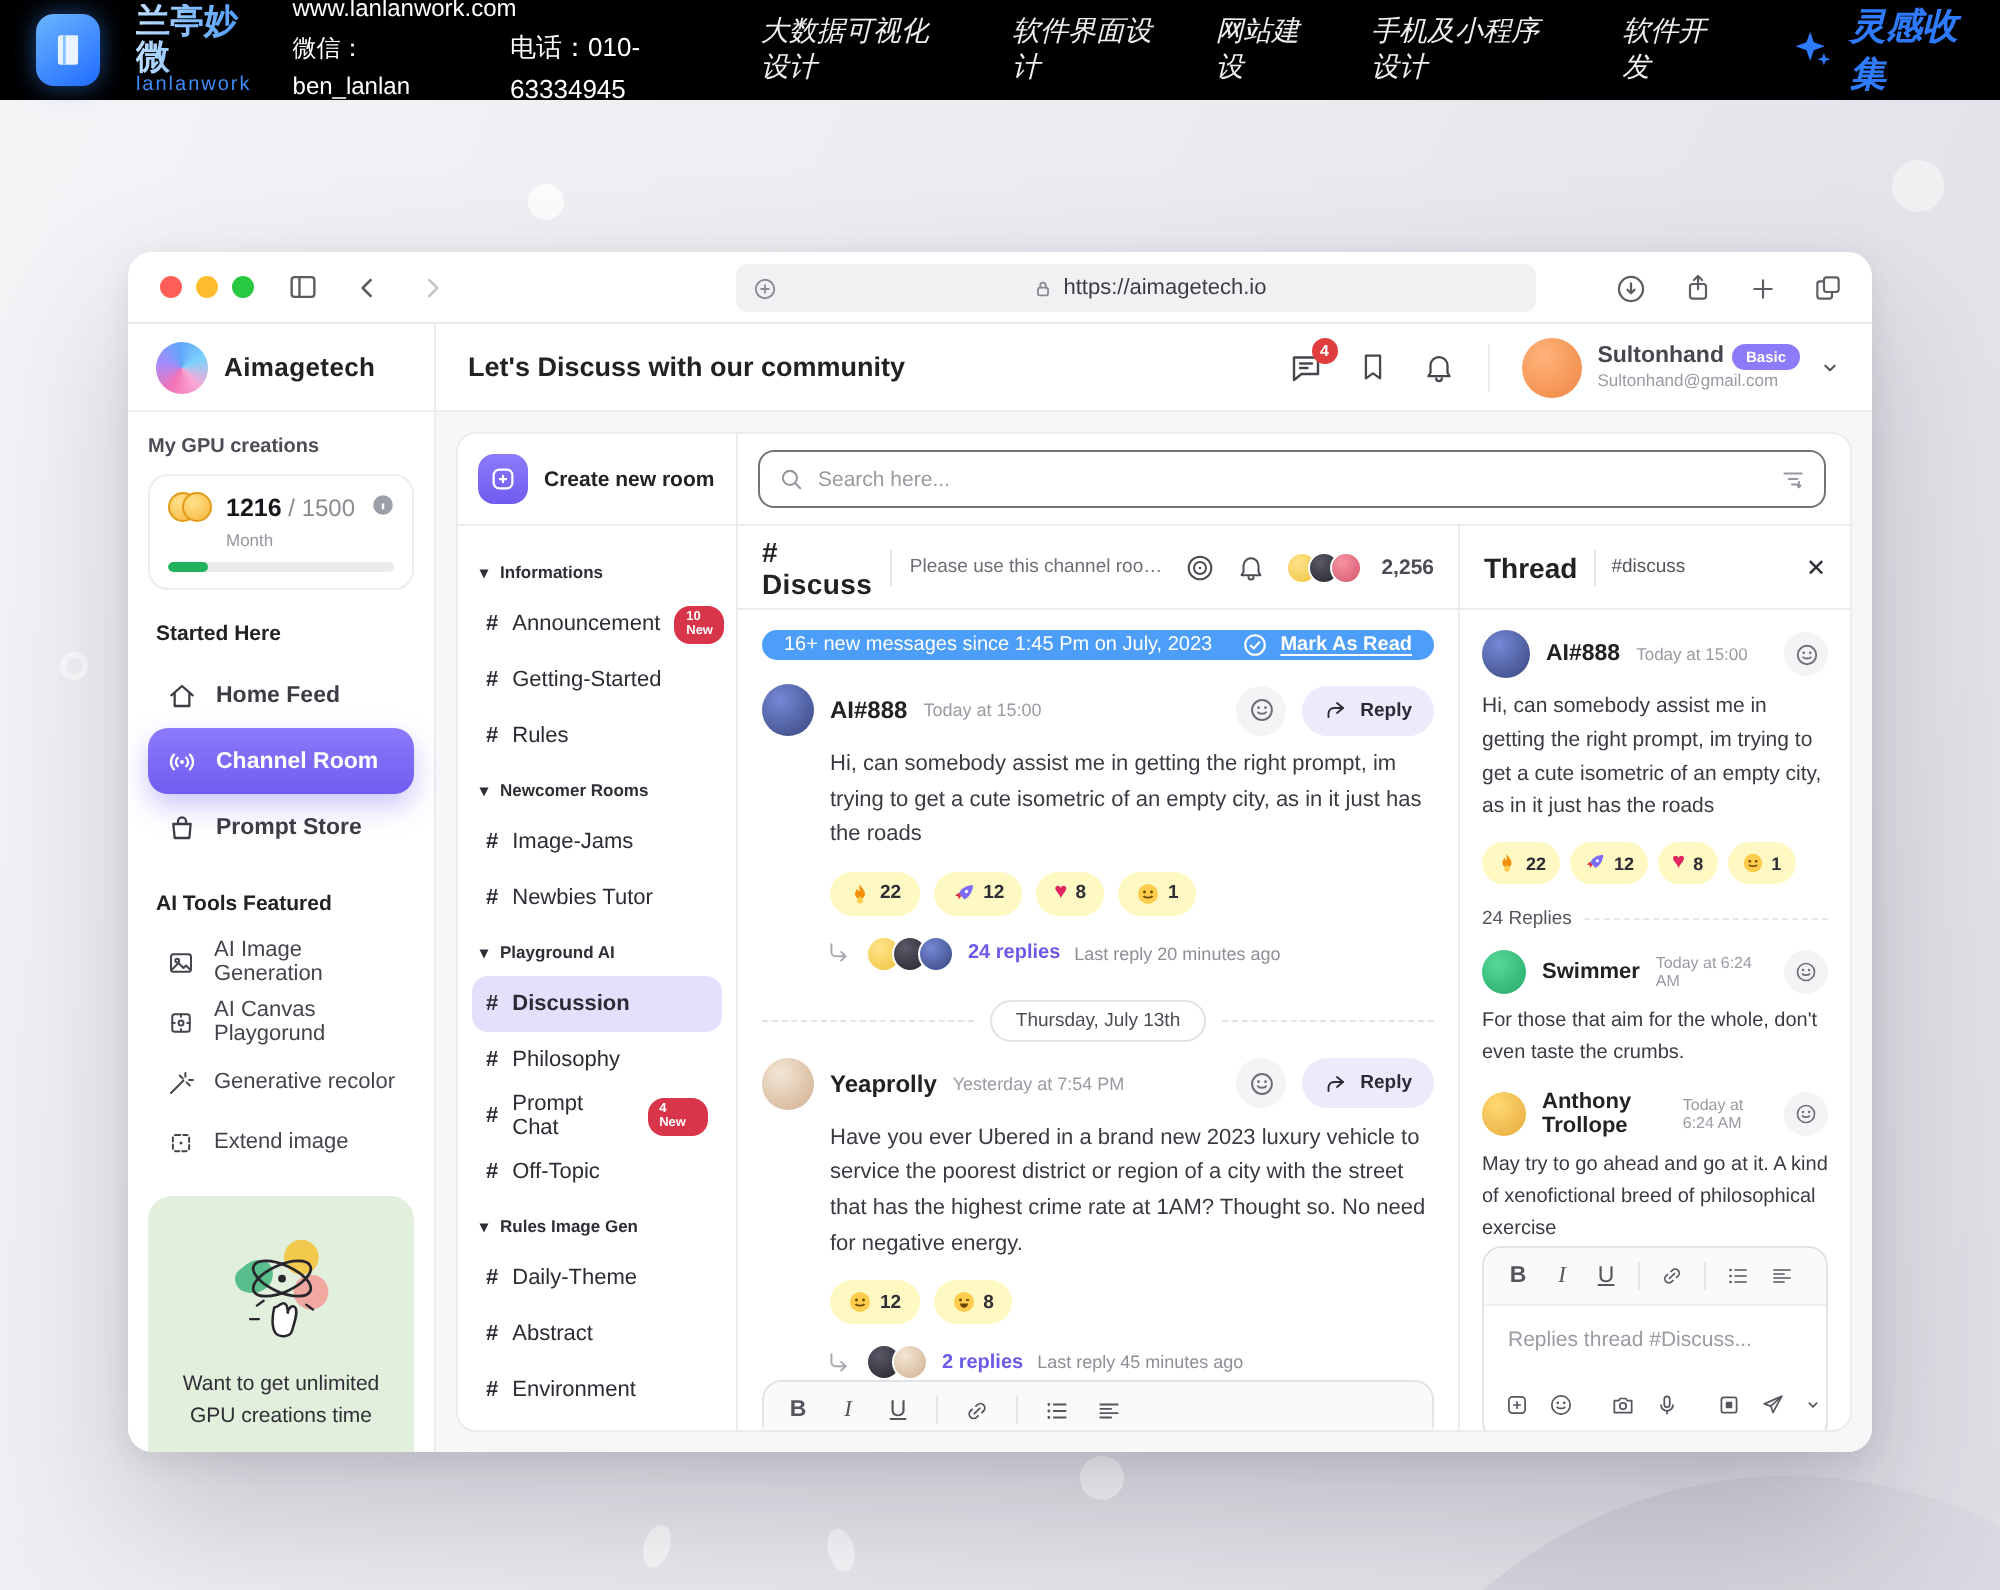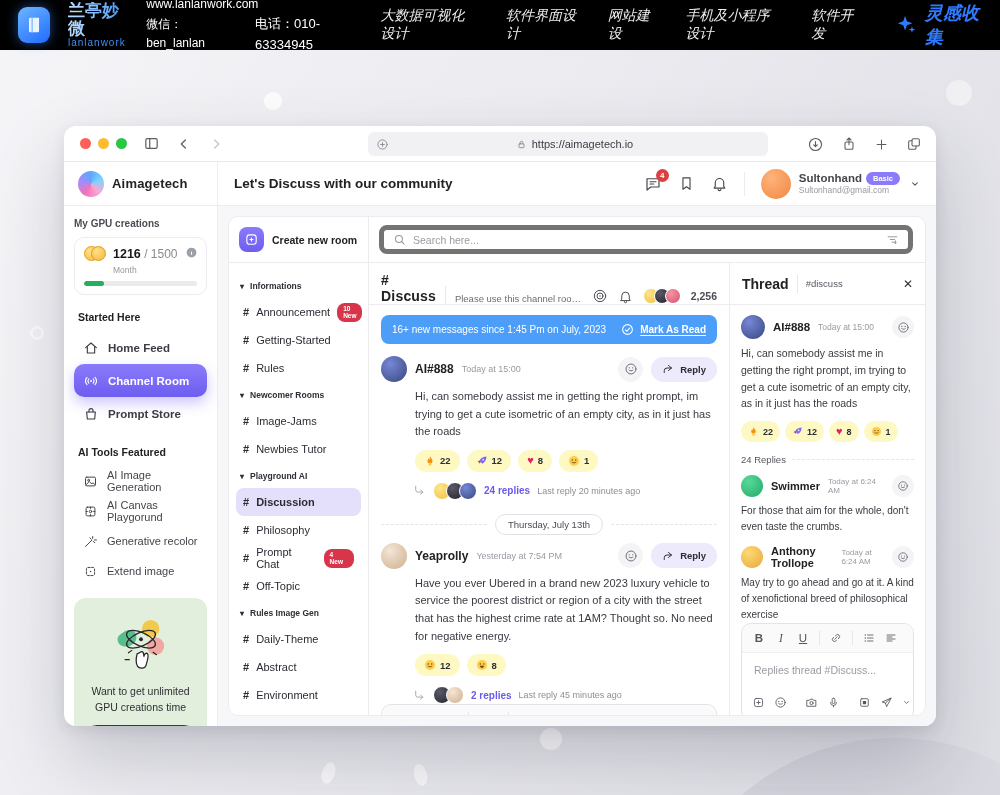--- a/index.html
+++ b/index.html
@@ -77,45 +77,45 @@
 .upcard{margin-top:12px;background:#e1efdc;border-radius:12px;padding:20px 10px 12px;text-align:center}
 .uptxt{font-size:10.5px;color:#2f2f36;line-height:1.5;margin:4px 0 9px}
 .upbtn{width:100%;height:26px;background:#fff;border:1.2px solid #3a3a40;border-radius:15px;display:flex;align-items:center;justify-content:center;gap:8px;font-size:10.5px;font-weight:bold;color:#1d1d22}
 
 .content{position:absolute;left:154px;top:80px;right:0;bottom:0;background:#f7f7f9;padding:10px}
 .panel{height:100%;background:#fff;border:1px solid #ececef;border-radius:10px;display:flex;flex-direction:column;overflow:hidden}
 .p-top{height:46px;border-bottom:1px solid #ececef;display:flex;align-items:center;flex:none}
 .create-cell{width:140px;height:100%;border-right:1px solid #ececef;display:flex;align-items:center;gap:8px;padding-left:10px;flex:none}
 .crbtn{width:25px;height:25px;border-radius:8px;background:linear-gradient(180deg,#8a7bfa,#6e5df0);display:flex;align-items:center;justify-content:center;color:#fff}
 .crlab{font-size:10.5px;font-weight:bold}
-.search{flex:1;height:29px;margin:0 12px 0 10px;border:5px solid #737373;border-radius:8px;display:flex;align-items:center;gap:7px;padding:0 9px;color:#97979f}
+.search{flex:1;height:29px;margin:0 12px 0 10px;border:1px solid #737373;border-radius:8px;display:flex;align-items:center;gap:7px;padding:0 9px;color:#97979f}
 .search input{flex:1;border:0;outline:0;font-size:10.5px;color:#444;background:transparent;font-family:inherit}
 .search input::placeholder{color:#9a9aa2}
 .p-body{flex:1;display:flex;min-height:0}
 
 .rooms{width:140px;border-right:1px solid #ececef;padding:10px 7px;overflow:hidden;flex:none}
 .sec{display:flex;align-items:center;gap:6px;font-size:8.5px;font-weight:bold;color:#2e2e36;margin:8px 4px 7px}
 .car{font-size:8px;color:#2e2e36}
 .ch{display:flex;align-items:center;gap:7px;height:28px;padding:0 7px;border-radius:8px;font-size:11px;color:#2b2b33}
 .ch .h{color:#2b2b33;font-weight:bold}
 .ch.active{background:#e4e0fc;font-weight:bold}
 .nbadge{margin-left:auto;background:#d8354a;color:#fff;font-size:6.5px;font-weight:bold;border-radius:8px;padding:2.5px 6px}
 
 .chat{flex:1;display:flex;flex-direction:column;min-width:0}
-.chdr{height:42px;border-bottom:1px solid #ececef;display:flex;align-items:flex-end;padding:0 12px;gap:9px;flex:none}
+.chdr{height:42px;border-bottom:1px solid #ececef;display:flex;align-items:center;padding:0 12px;gap:9px;flex:none}
 .chname{font-size:14px;font-weight:bold;letter-spacing:.2px}
 .vsep{width:1px;height:18px;background:#e6e6ea}
 .ctopic{font-size:9.5px;color:#6d6d76;white-space:nowrap;overflow:hidden;text-overflow:ellipsis;max-width:150px}
 .chic{margin-left:auto;display:flex;align-items:center;gap:10px;color:#4c4c54}
 .stk{display:flex}
 .stk .av{margin-left:-5px;border:1.5px solid #fff}
 .stk .av:first-child{margin-left:0}
 .mcount{font-size:10.5px;font-weight:bold}
 .cbody{flex:1;padding:10px 12px 0;display:flex;flex-direction:column;min-height:0;overflow:hidden}
-.banner{height:29px;border-radius:8px;background:#4d9ef8;color:#fff;display:flex;align-items:center;padding:0 11px;gap:8px;flex:none}
+.banner{height:15px;border-radius:8px;background:#4d9ef8;color:#fff;display:flex;align-items:center;padding:0 11px;gap:8px;flex:none}
 .btxt{font-size:10px}
 .bact{margin-left:auto;display:flex;align-items:center;gap:6px;font-size:10px;font-weight:bold}
 .bact u{text-underline-offset:2px}
 .msg{margin-top:12px}
 .mhead{display:flex;align-items:center;gap:8px}
 .mauthor{font-size:12px;font-weight:bold}
 .mtime{font-size:9px;color:#9a9aa2}
 .mact{margin-left:auto;display:flex;align-items:center;gap:8px}
 .smbtn{width:25px;height:25px;border-radius:50%;background:#f4f4f6;display:flex;align-items:center;justify-content:center;color:#6d6d76}
 .replybtn{display:flex;align-items:center;gap:6px;background:#eceafb;border-radius:14px;padding:0 11px;height:25px;font-size:9.5px;font-weight:bold;color:#2b2b33}

